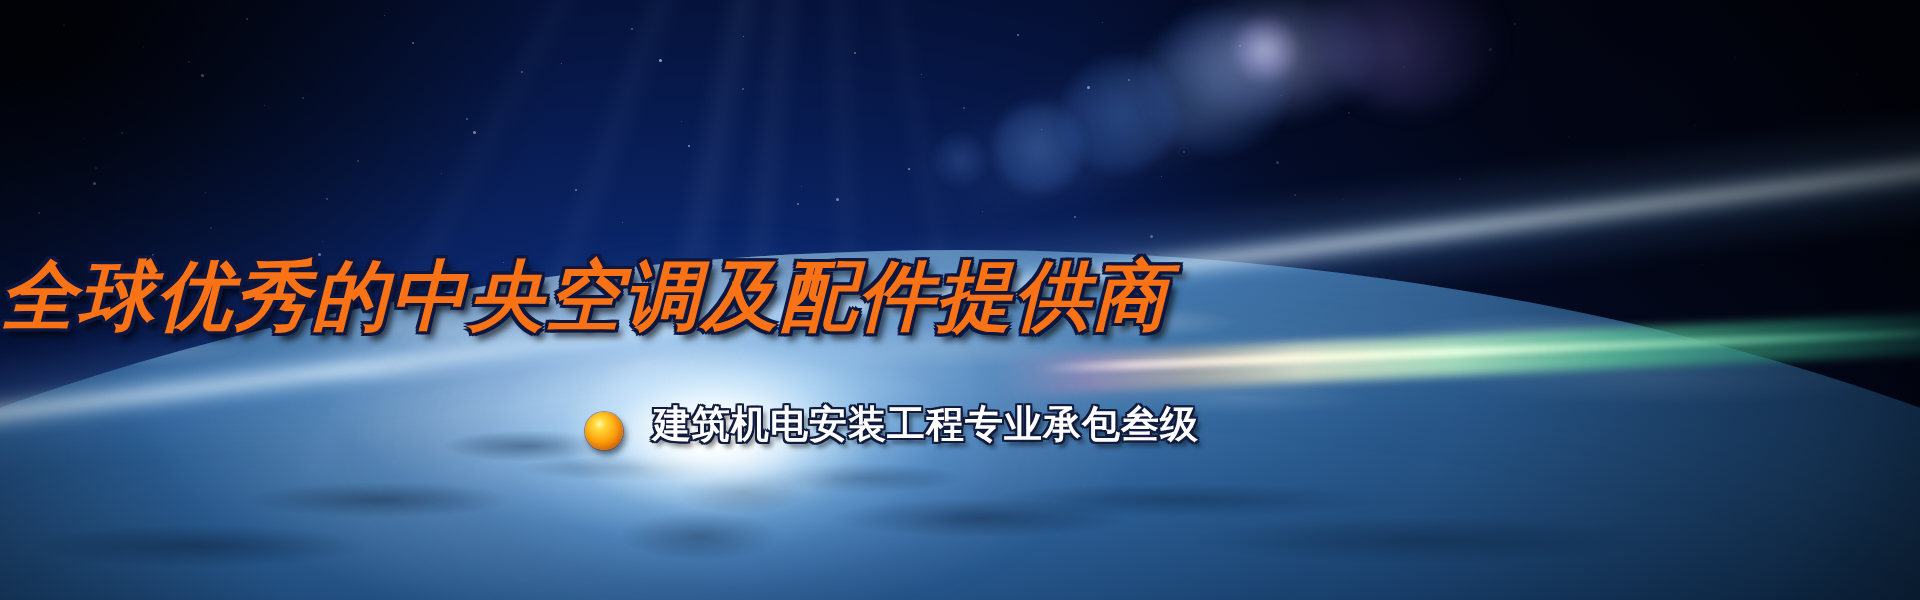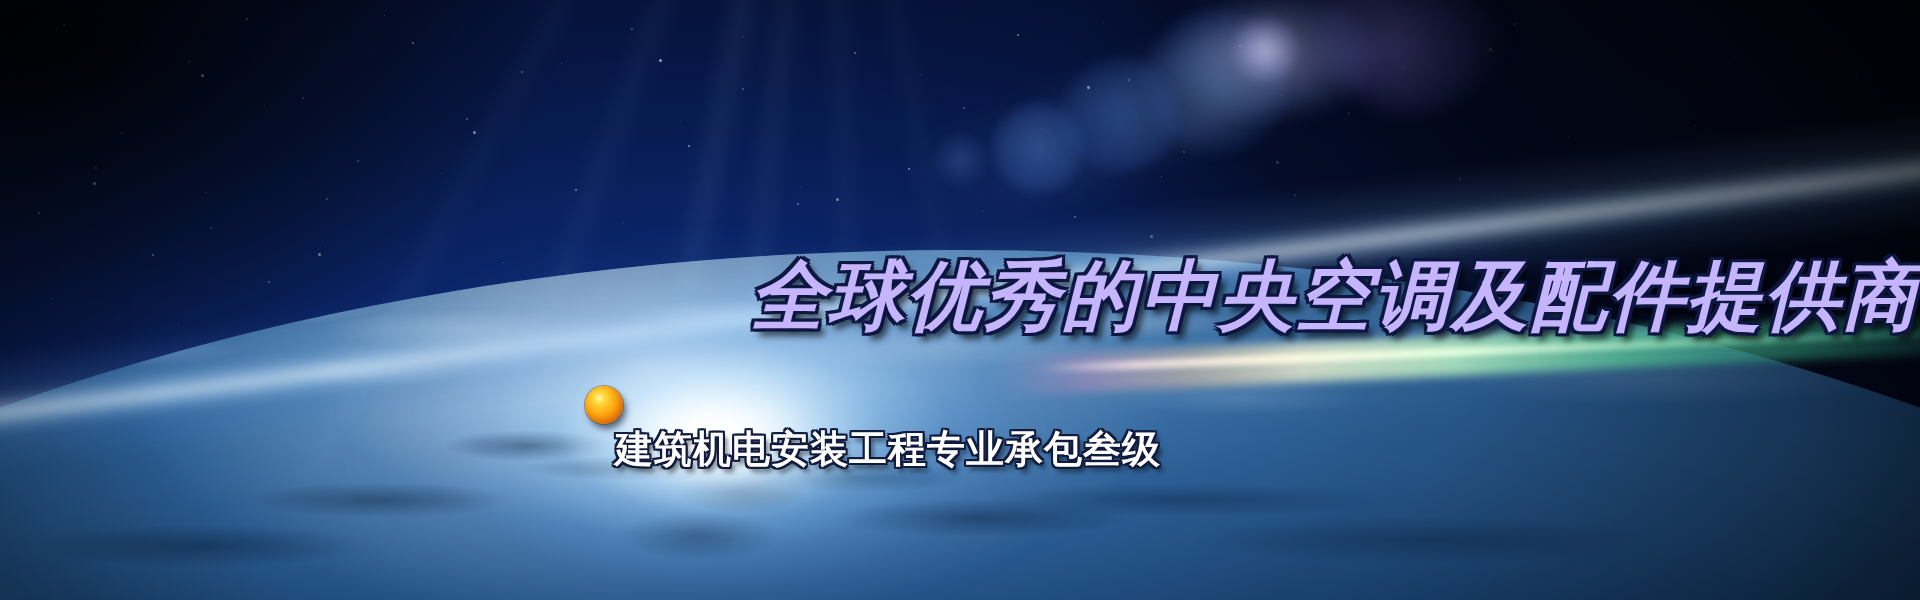--- a/index.html
+++ b/index.html
@@ -316,44 +316,43 @@
     position: absolute;
     inset: 0;
     z-index: 40;
   }
 
   .headline {
     position: absolute;
     left: 0;
     right: 0;
     top: 246px;
-    text-align: right;
+    text-align: left;
     font-size: 76px;
     font-weight: bold;
     font-style: italic;
     letter-spacing: 2px;
-    color: #c4b5fd;
+    color: #f97316;
     white-space: nowrap;
     text-shadow:
       -3px -3px 0 #0d1740, 3px -3px 0 #0d1740, -3px 3px 0 #0d1740, 3px 3px 0 #0d1740,
       -3px 0 0 #0d1740, 3px 0 0 #0d1740, 0 -3px 0 #0d1740, 0 3px 0 #0d1740,
       6px 7px 7px rgba(0,0,0,0.75);
   }
 
   .bullets {
     position: absolute;
     left: 585px;
     top: 386px;
   }
 
   .bullet-row {
     display: flex;
-    align-items: flex-start;
+    align-items: flex-end;
     height: 64px;
-    flex-direction: column;
   }
 
   .bullet-dot {
     width: 38px;
     height: 38px;
     border-radius: 50%;
     flex: 0 0 auto;
     background: radial-gradient(circle at 38% 32%,
       #fff9b0 0%, #ffd83a 16%, #ffab12 44%, #f4840a 72%, #e06a04 92%, #c85800 100%);
     box-shadow:

